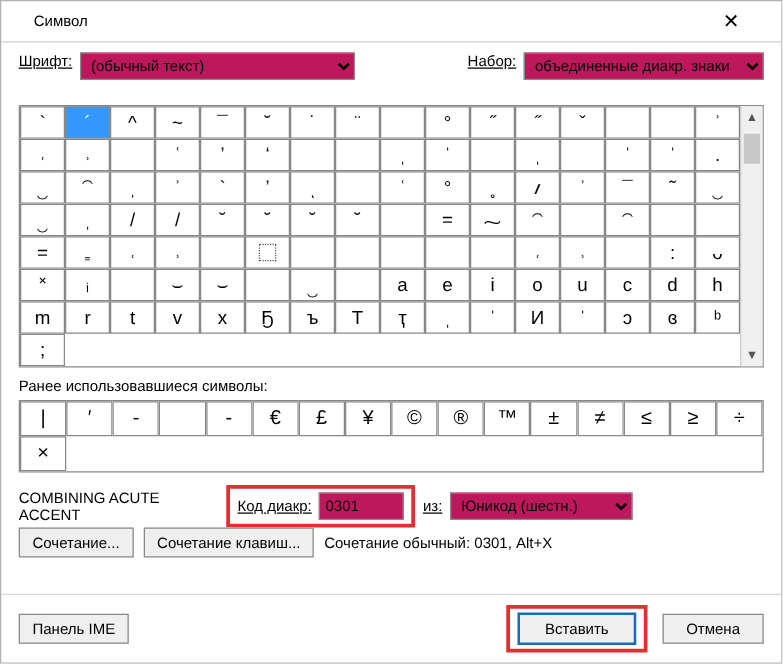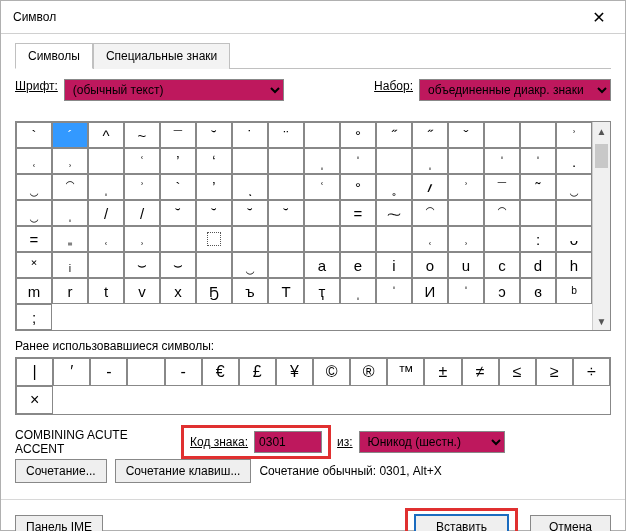--- a/index.html
+++ b/index.html
@@ -1,18 +1,18 @@
 <!DOCTYPE html>
 <html><head>
 <meta charset="utf-8">
 <style>
 * { box-sizing: border-box; margin: 0; padding: 0; }
 body { font-family: "Segoe UI", Tahoma, sans-serif; font-size: 12px; background: #fff; color: #000; }
 .dialog { width: 626px; height: 531px; border: 1px solid #b0b0b0; background: #fff; display: flex; flex-direction: column; }
-.titlebar { display: flex; justify-content: space-between; align-items: center; padding: 6px 12px; border-bottom: 1px solid #d0d0d0; }
+.titlebar { display: flex; justify-content: space-between; align-items: center; padding: 6px 26px; border-bottom: 1px solid #d0d0d0; }
 .close-btn { width: 28px; height: 20px; display: flex; align-items: center; justify-content: center; cursor: pointer; font-size: 16px; }
 .content { padding: 8px 14px 10px 14px; flex: 1; display: flex; flex-direction: column; }
 .tabs { display: flex; border-bottom: 1px solid #c0c0c0; margin-bottom: 10px; }
 .tab { padding: 5px 12px; border: 1px solid #c0c0c0; border-bottom: none; background: #f3f3f3; cursor: pointer; margin-right: 0; position: relative; top: 1px; }
 .tab.active { background: #fff; border-bottom: 1px solid #fff; }
 .row { display: flex; align-items: flex-start; margin-bottom: 20px; gap: 6px; }
 .label-u { text-decoration: underline; }
 select, input[type=text] { border: 1px solid #888; font-family: inherit; font-size: 12px; padding: 2px 4px; height: 22px; background: #be185d; }
 .font-select { width: 220px; }
 .set-select { width: 192px; }
@@ -46,24 +46,20 @@
 
 <div class="dialog">
 
   <div class="titlebar">
     <span>Символ</span>
     <div class="close-btn">✕</div>
   </div>
 
   <div class="content">
 
-    <div class="tabs">
-      <div class="tab active">Символы</div>
-      <div class="tab">Специальные знаки</div>
-    </div>
 
     <div class="row">
       <span><span class="label-u">Шрифт:</span></span>
       <select class="font-select">
         <option>(обычный текст)</option>
       </select>
       <span style="flex:1"></span>
       <span><span class="label-u">Набор:</span></span>
       <select class="set-select">
         <option>объединенные диакр. знаки</option>
@@ -210,21 +206,21 @@
         <div class="cell">≠</div>
         <div class="cell">≤</div>
         <div class="cell">≥</div>
         <div class="cell">÷</div>
         <div class="cell">×</div>
       </div>
 
     <div class="code-row">
       <span class="char-name">COMBINING ACUTE ACCENT</span>
       <div class="code-box">
-        <span><span class="label-u">Код знака:</span></span>
+        <span><span class="label-u">Код диакр:</span></span>
         <input type="text" class="code-input" value="0301" style="">
       </div>
       <span><span class="label-u">из:</span></span>
       <select class="from-select">
         <option>Юникод (шестн.)</option>
       </select>
     </div>
 
     <div class="btns-row">
       <button class="btn">Сочетание...</button>

